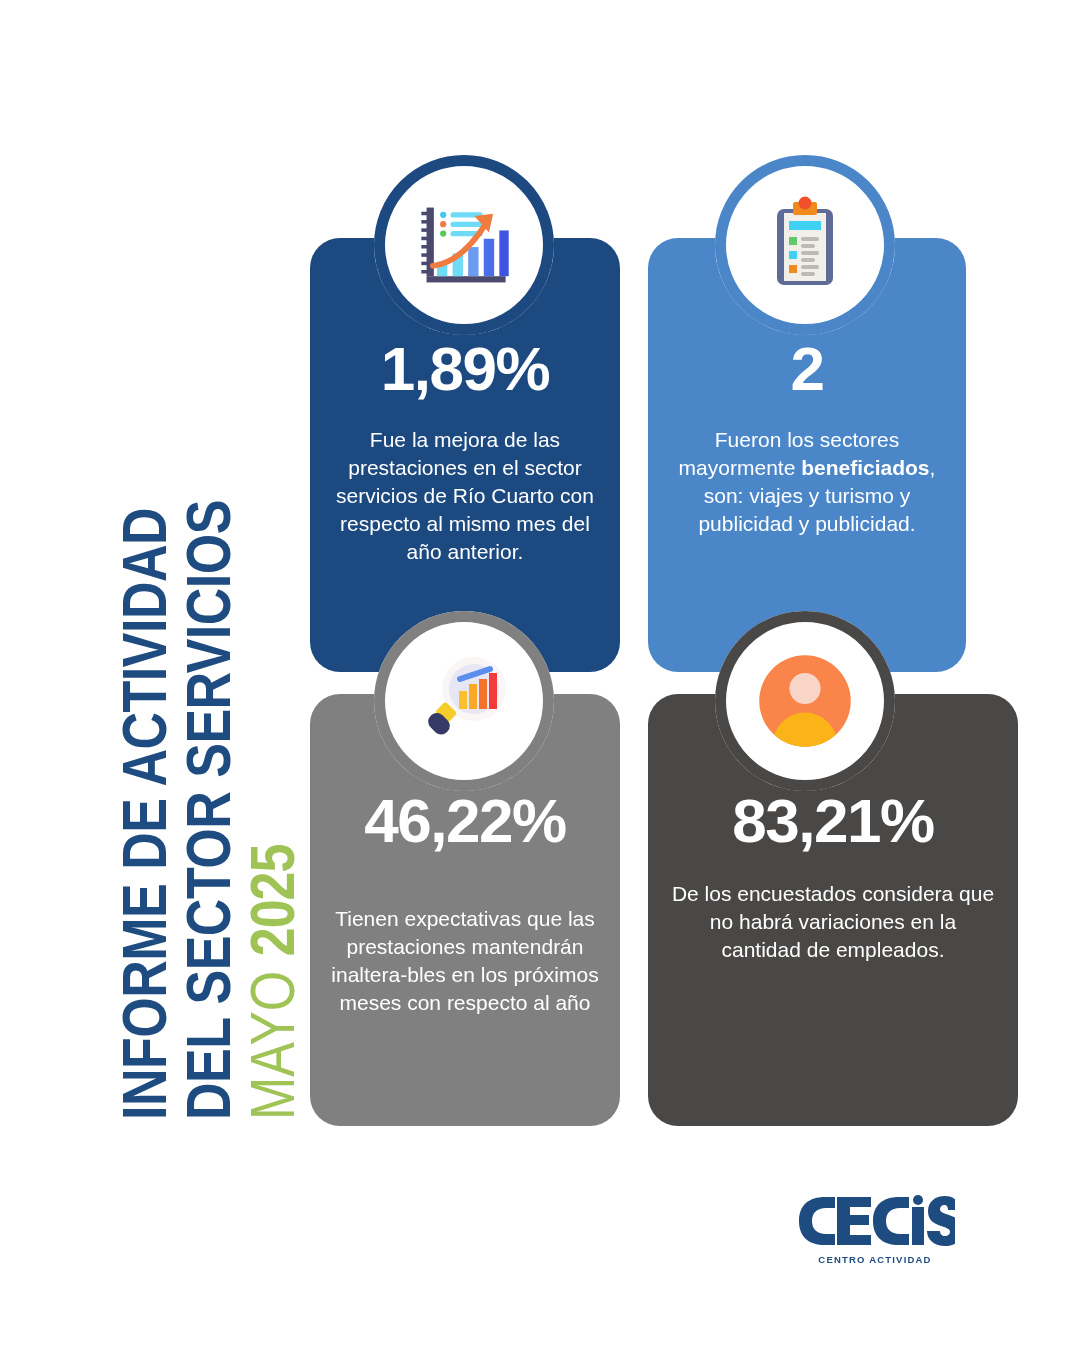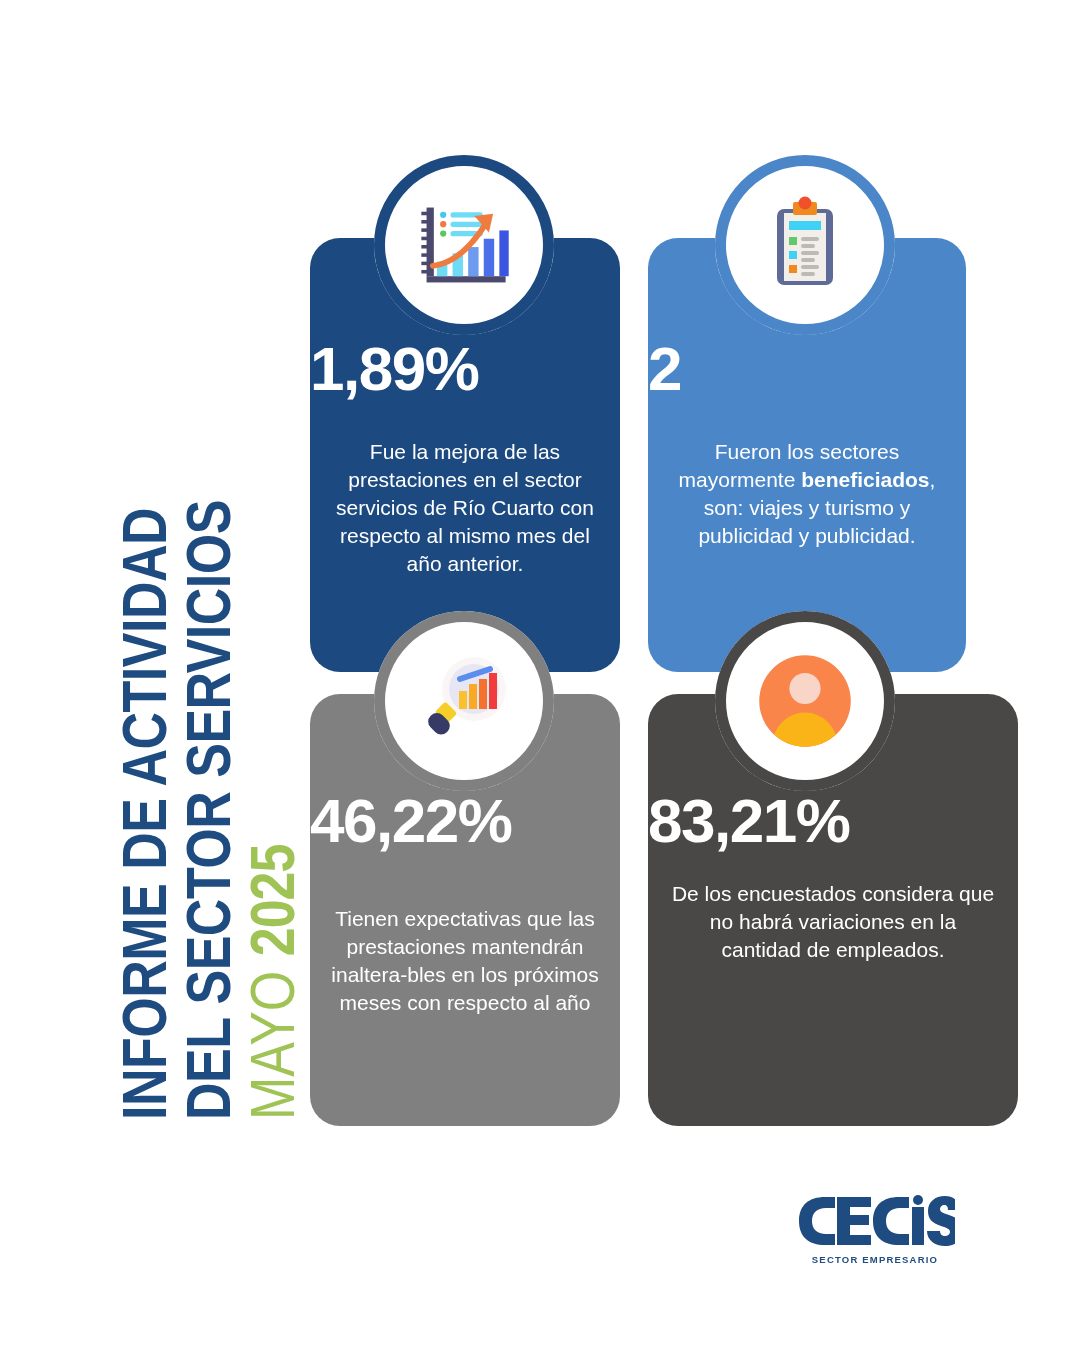--- a/index.html
+++ b/index.html
@@ -66,42 +66,42 @@
 
   
   .card {
     position: absolute;
     box-sizing: border-box;
     border-radius: 30px;
     color: #ffffff;
     text-align: center;
     display: flex;
     flex-direction: column;
-    align-items: flex-start;
+    align-items: center;
   }
   #card-1 { left: 310px; top: 238px; width: 310px; height: 434px; background: #1C4A80; }
   #card-2 { left: 648px; top: 238px; width: 318px; height: 434px; background: #4A86C8; }
   #card-3 { left: 310px; top: 694px; width: 310px; height: 432px; background: #808080; gap: 29px; }
   #card-4 { left: 648px; top: 694px; width: 370px; height: 432px; background: #4A4846; }
 
   .card-stat {
     font-weight: 800;
     letter-spacing: -1.5px;
     line-height: 1;
   }
   #card-1 .card-stat { font-size: 62px; margin-top: 100px; }
   #card-2 .card-stat { font-size: 62px; margin-top: 100px; }
   #card-3 .card-stat { font-size: 62px; margin-top: 96px; }
   #card-4 .card-stat { font-size: 62px; margin-top: 96px; }
 
   .card-desc {
     font-size: 21px;
     font-weight: 400;
     line-height: 1.33;
-    margin-top: 38px;
+    margin-top: 26px;
     padding: 0 22px;
     white-space: pre-line;
     color: #ffffff;
   }
   #card-2 .card-desc { padding: 0 12px; }
   #card-3 .card-desc { padding: 0 20px; margin-top: 24px; }
   #card-4 .card-desc { padding: 0 22px; margin-top: 28px; }
   .card-desc b { font-weight: 800; }
 
   
@@ -290,14 +290,14 @@
       <path d="M42 2 L76 2 L76 12 L55 12 L55 20 L74 20 L74 30 L55 30 L55 40 L76 40 L76 50 L42 50 Z"></path>
 
       <path d="M78 26 C78 10 88 2 104 2 L114 2 L114 13 L105 13 C96 13 91 18 91 26 C91 34 96 39 105 39 L114 39 L114 50 L104 50 C88 50 78 42 78 26 Z"></path>
 
       <rect x="117" y="12" width="12" height="38"></rect>
       <circle cx="123" cy="5" r="5"></circle>
 
       <path d="M132 36 L145 36 C145 39 147 41 150 41 C153 41 155 39 155 37 C155 34 152 33 146 31 C137 28 133 24 133 16 C133 7 140 1 150 1 C159 1 165 7 165 15 L153 15 C153 12 152 10 149 10 C147 10 145 12 145 14 C145 17 148 18 154 20 C163 23 168 27 168 36 C168 45 160 51 150 51 C140 51 132 45 132 36 Z"></path>
     </g>
   </svg>
-  <div id="logo-tagline">SECTOR EMPRESARIO</div>
+  <div id="logo-tagline">CENTRO ACTIVIDAD</div>
 </div>
 
 </body></html>

